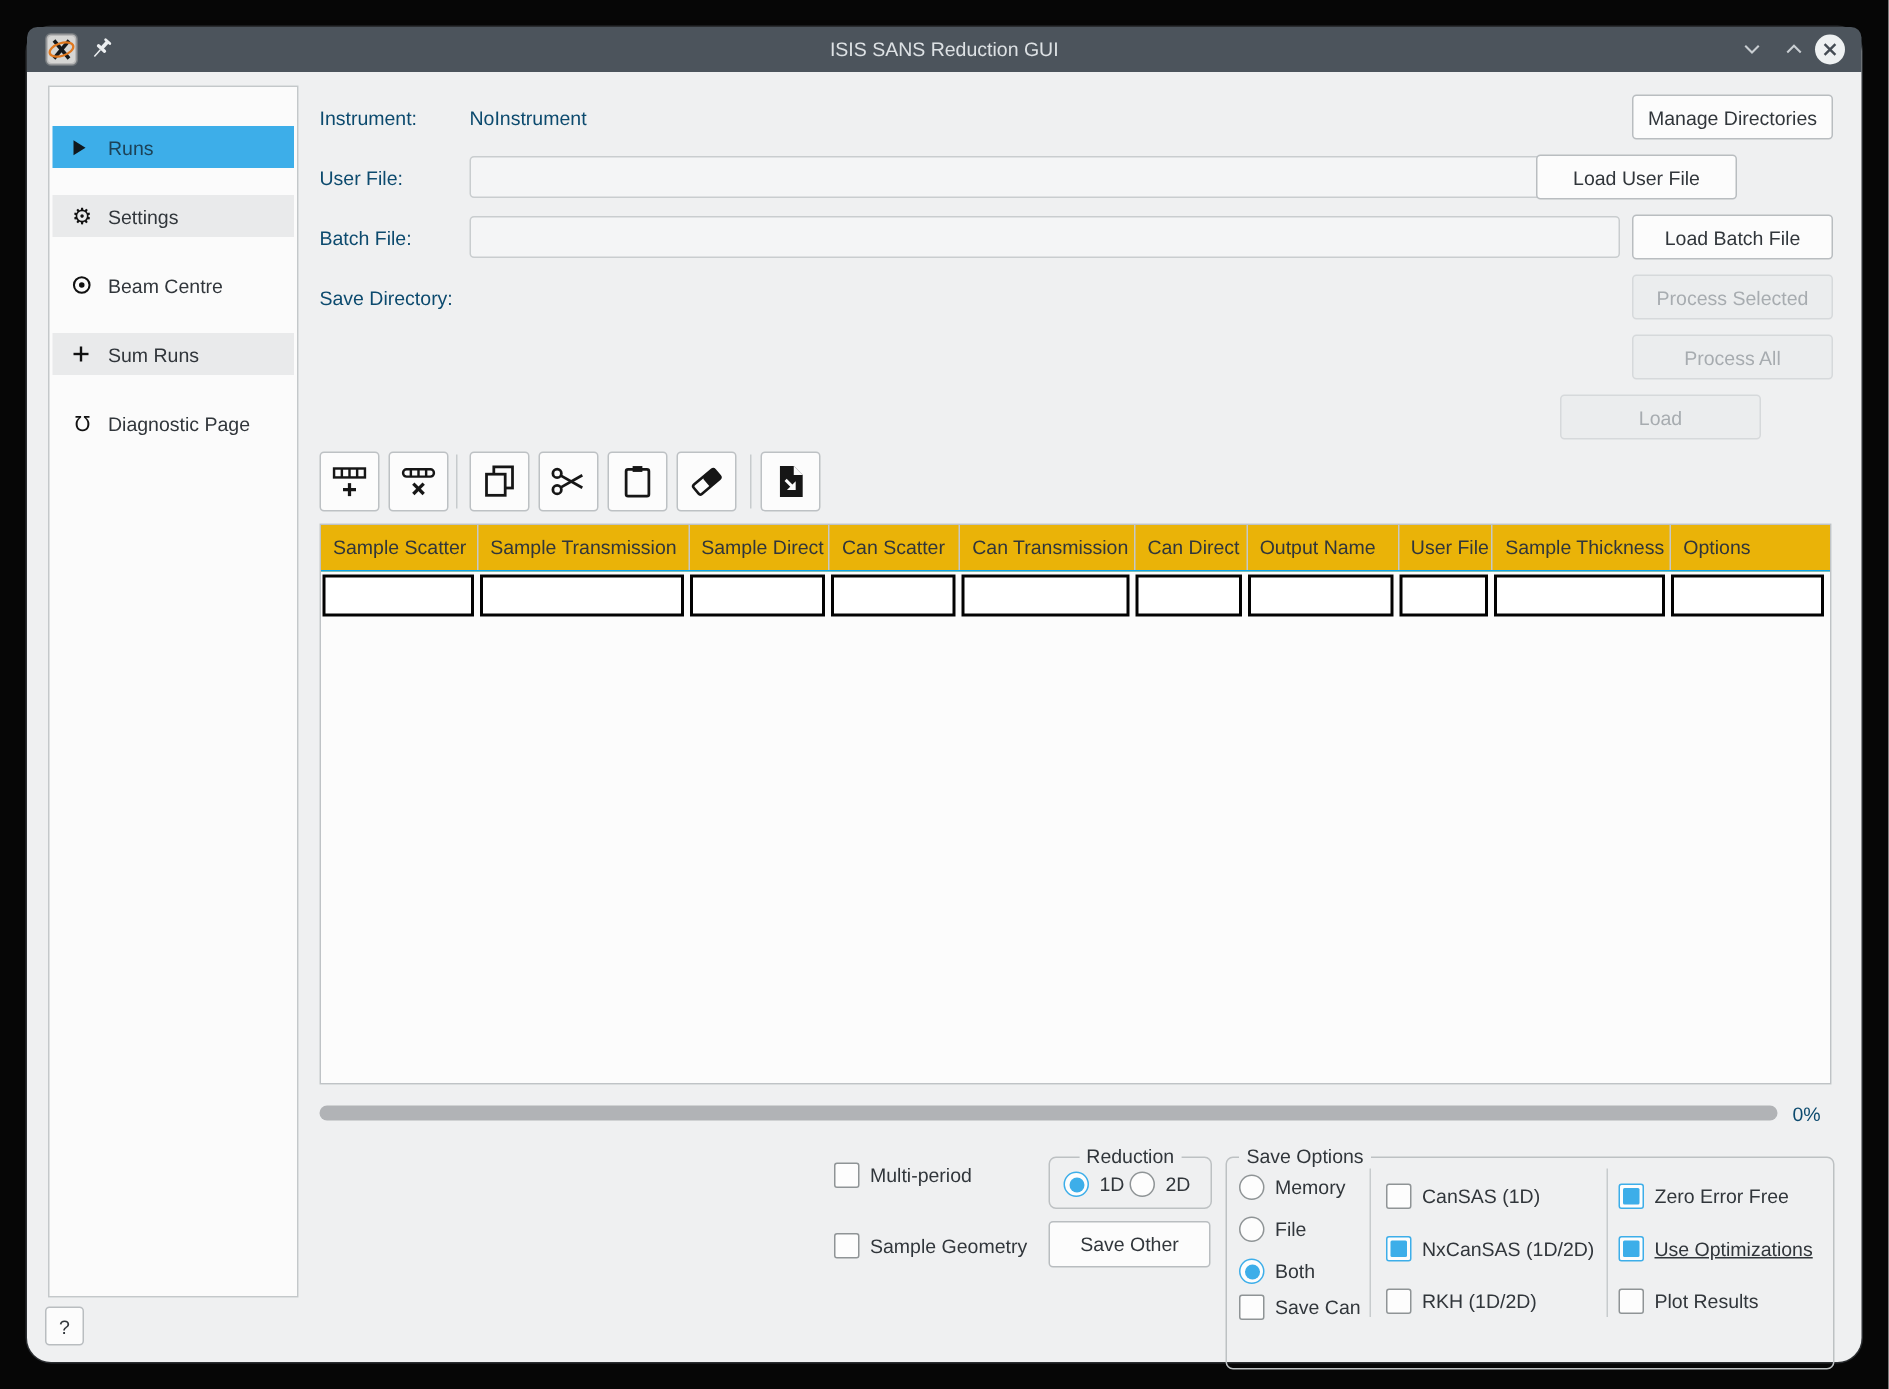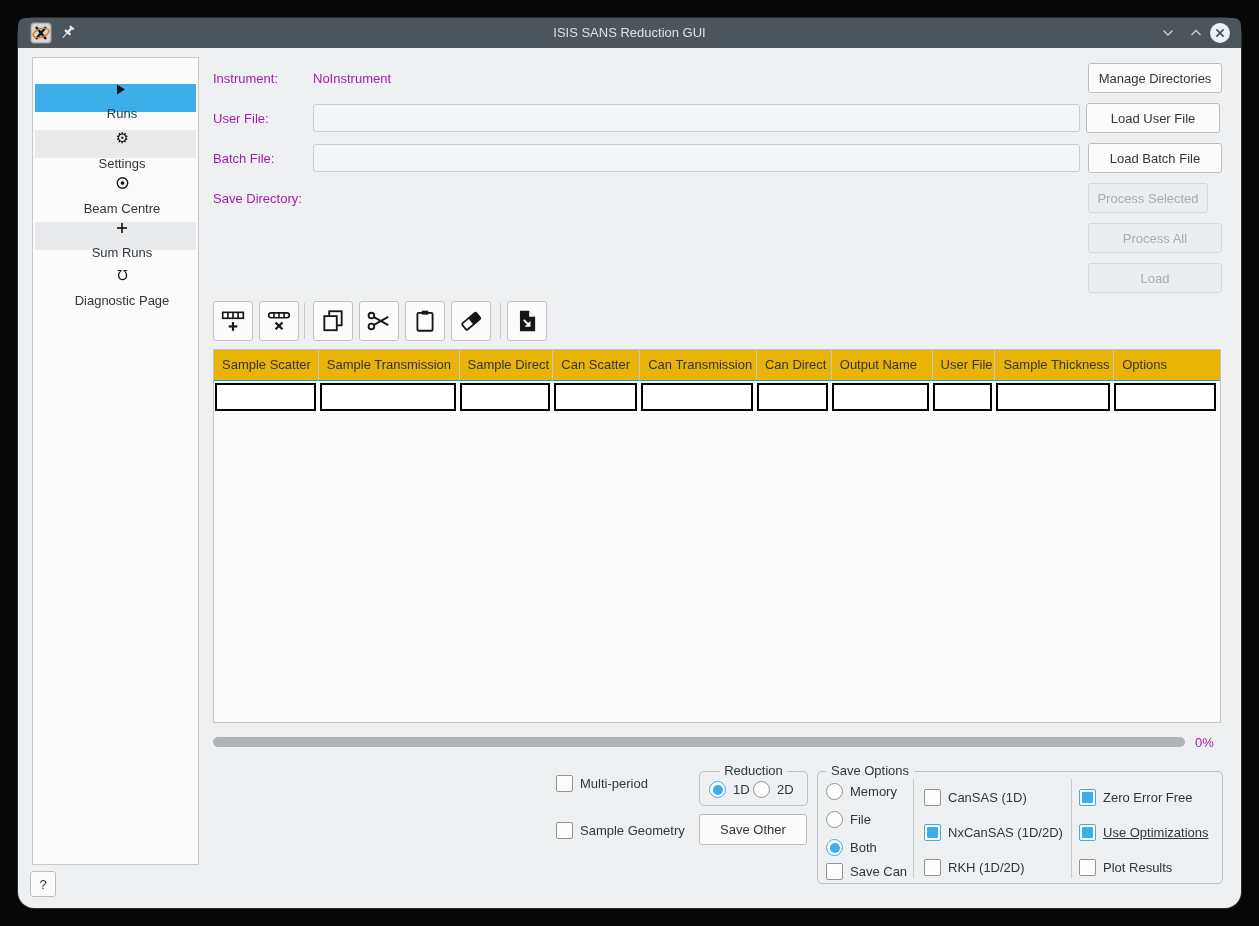--- a/index.html
+++ b/index.html
@@ -10,26 +10,26 @@
   
   #titlebar{position:absolute;left:0;top:0;width:100%;height:30px;background:#4c545c;
             border-radius:7px 7px 0 0;}
   #titlebar .title{position:absolute;left:0;right:0;top:0;height:30px;line-height:30px;
             text-align:center;color:#dde1e4;font-size:13px;}
   .tb-abs{position:absolute;display:flex;align-items:center;justify-content:center;}
   
   #sidebar{position:absolute;left:14px;top:39px;width:167px;height:808px;background:#fbfbfb;
            border:1px solid #c4c8ca;box-sizing:border-box;}
   .side-item{position:absolute;left:2px;width:161px;height:28px;display:flex;align-items:center;
-           gap:11px;padding-left:13px;box-sizing:border-box;font-size:13px;color:#31363b;flex-direction:column;}
+           gap:11px;padding-left:13px;box-sizing:border-box;font-size:13px;color:#31363b;}
   .side-item.alt{background:#e9eaeb;}
   .side-item[data-selected="true"]{background:#3daee9;color:#1c4257;}
   .glyph{font-size:15px;line-height:1;color:#111;width:13px;text-align:center;}
   
-  .lbl{position:absolute;font-size:13px;color:#a21caf;white-space:nowrap;}
+  .lbl{position:absolute;font-size:13px;color:#0c4a6e;white-space:nowrap;}
   .line-edit{position:absolute;height:28px;background:#f4f5f6;border:1px solid #c9cdcf;
            border-radius:3px;box-sizing:border-box;font:13px "Liberation Sans",sans-serif;
            color:#31363b;padding:0 6px;outline:none;}
   .btn{position:absolute;display:flex;align-items:center;justify-content:center;background:#fcfcfc;
            border:1px solid #b9bdc0;border-radius:3px;font-size:13px;color:#31363b;
            box-sizing:border-box;cursor:default;white-space:nowrap;}
   .btn[data-enabled="false"]{background:#ebedee;border-color:#d6d9db;color:#a7acb0;}
   .tool-btn{position:absolute;width:40px;height:40px;display:flex;align-items:center;
            justify-content:center;background:#fcfcfc;border:1px solid #bdc1c4;border-radius:3px;
            box-sizing:border-box;}
@@ -155,33 +155,33 @@
 
   <span class="lbl" style="left:195px;top:133px;">Batch File:</span>
   <input class="line-edit" style="left: 295px; top: 126px; width: 767px;" value="">
 
   <span class="lbl" style="left:195px;top:173px;">Save Directory:</span>
   <span class="lbl" style="left:295px;top:173px;"></span>
 
   <button class="btn" style="left:1070px;top:45px;width:134px;height:30px;" data-enabled="true">
     <span>Manage Directories</span>
     </button>
-  <button class="btn" style="left:1068px;top:85px;width:134px;height:30px;" data-enabled="true">
+  <button class="btn" style="left:1006px;top:85px;width:134px;height:30px;" data-enabled="true">
     <span>Load User File</span>
     </button>
   <button class="btn" style="left:1070px;top:125px;width:134px;height:30px;" data-enabled="true">
     <span>Load Batch File</span>
     </button>
-  <button class="btn" style="left:1070px;top:165px;width:120px;height:30px;" data-enabled="false">
+  <button class="btn" style="left:1070px;top:165px;width:134px;height:30px;" data-enabled="false">
     <span>Process Selected</span>
     </button>
   <button class="btn" style="left:1070px;top:205px;width:134px;height:30px;" data-enabled="false">
     <span>Process All</span>
     </button>
-  <button class="btn" style="left:1070px;top:245px;width:134px;height:30px;" data-enabled="false">
+  <button class="btn" style="left:1022px;top:245px;width:134px;height:30px;" data-enabled="false">
     <span>Load</span>
     </button>
 
   <div class="tool-btn" style="left:195px;top:283px;">
     <svg width="26" height="26" viewBox="0 0 24 24">
       <g fill="none" stroke="#161616" stroke-width="1.5">
         <rect x="2.5" y="4" width="19" height="5.5"></rect>
         <line x1="7.3" y1="4" x2="7.3" y2="9.5"></line>
           <line x1="12" y1="4" x2="12" y2="9.5"></line>
           <line x1="16.7" y1="4" x2="16.7" y2="9.5"></line>
@@ -295,21 +295,21 @@
     <div class="ctl" style="left:53px;top:9px;" data-checked="false">
       <span class="radio-circle"></span>
       <span>2D</span>
     </div>
   </div>
 
   <button class="btn" style="left:681px;top:796px;width:108px;height:31px;" data-enabled="true">
     <span>Save Other</span>
     </button>
 
-  <div class="groupbox" style="left:799px;top:753px;width:406px;height:113px;">
+  <div class="groupbox" style="left:799px;top:753px;width:406px;height:142px;">
     <span class="group-title" style="left:8px;">Save Options</span>
 
     <div class="ctl" style="left:8px;top:11px;text-align:right;" data-checked="false">
       <span class="radio-circle"></span>
       <span>Memory</span>
     </div>
     <div class="ctl" style="left:8px;top:39px;" data-checked="false">
       <span class="radio-circle"></span>
       <span>File</span>
     </div>

